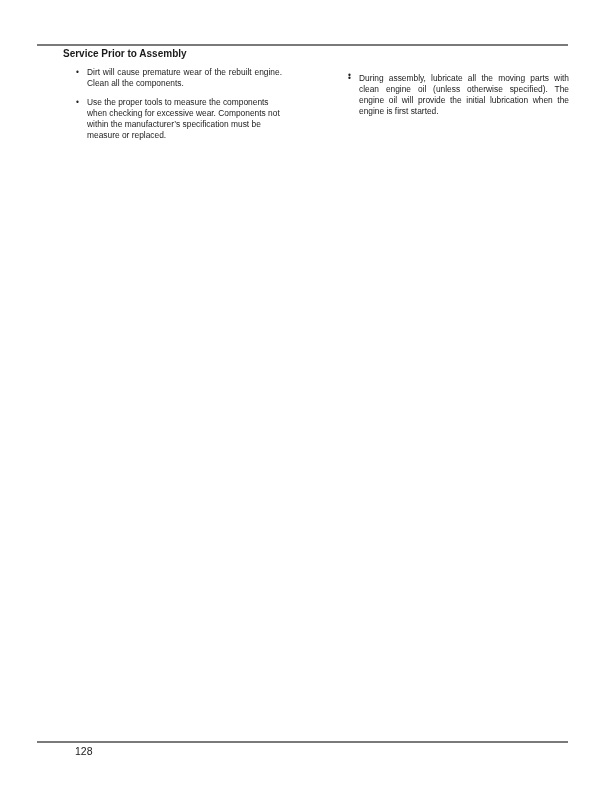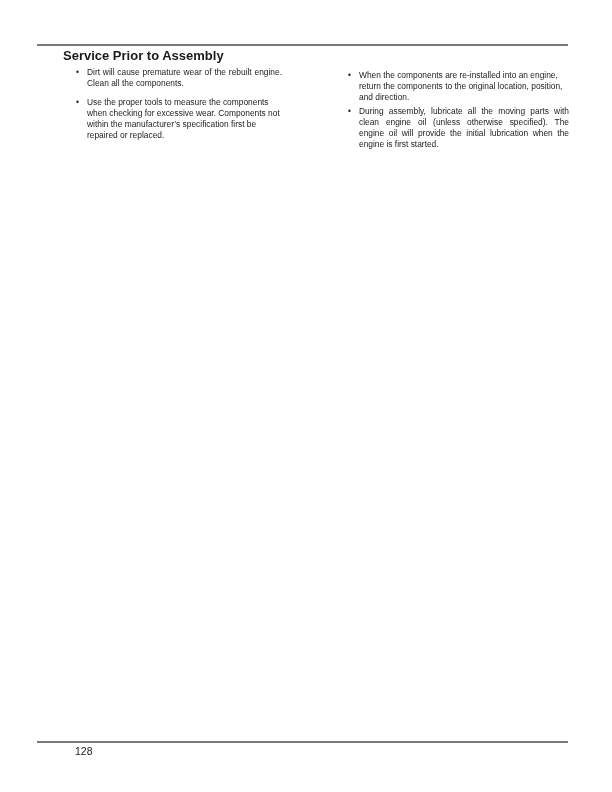--- a/index.html
+++ b/index.html
@@ -1,21 +1,21 @@
 <!DOCTYPE html>
 <html><head>
   <meta charset="utf-8">
   <style>
     html, body { margin: 0; padding: 0; background: #ffffff; }
     body { width: 612px; height: 792px; position: relative; overflow: hidden;
            font-family: "Liberation Sans", sans-serif; color: #1a1a1a; }
     .rule { position: absolute; left: 37px; width: 531px; height: 2px; background: #7a7a7a; }
     .rule.top { top: 44px; }
     .rule.bottom { top: 741px; }
-    .title { position: absolute; left: 63px; top: 48px; font-size: 13px; font-weight: bold; color: #1a1a1a; }
+    .title { position: absolute; left: 63px; top: 48px; font-size: 10px; font-weight: bold; color: #1a1a1a; }
     .col { position: absolute; font-size: 8.4px; line-height: 11px; color: #222; }
     .col.left { left: 76px; top: 67px; width: 206px; }
     .col.right { left: 348px; top: 70px; width: 221px; }
     .bullet { position: relative; padding-left: 11px; margin-bottom: 8px; }
     .col.right .bullet { margin-bottom: 3px; }
     .bullet .dot { position: absolute; left: 0; top: 0; }
     .bullet.justify .txt { text-align: justify; display: block; }
     .page-num { position: absolute; left: 37px; top: 745px; font-size: 10.5px; color: #1a1a1a; margin-left: 38px; }
   </style>
 </head>
@@ -25,28 +25,27 @@
 
 <div class="title">Service Prior to Assembly</div>
 
 <div class="col left">
   <div class="bullet justify">
     <span class="dot">•</span>
     <span class="txt">Dirt will cause premature wear of the rebuilt engine. Clean all the components.</span>
   </div>
   <div class="bullet">
     <span class="dot">•</span>
-    <span class="txt">Use the proper tools to measure the components when checking for excessive wear. Components not within the manufacturer’s specification first be repaired or replaced.</span>
+    <span class="txt">Use the proper tools to measure the components when checking for excessive wear. Components not within the manufacturer’s specification must be measure or replaced.</span>
   </div>
 </div>
 
 <div class="col right">
   <div class="bullet">
     <span class="dot">•</span>
-    <span class="txt">When the components are re-installed into an engine, return the components to the original location, position, and direction.</span>
   </div>
   <div class="bullet justify">
     <span class="dot">•</span>
     <span class="txt">During assembly, lubricate all the moving parts with clean engine oil (unless otherwise specified). The engine oil will provide the initial lubrication when the engine is first started.</span>
   </div>
 </div>
 
 <div class="rule bottom"></div>
 <div class="page-num">128</div>
 

